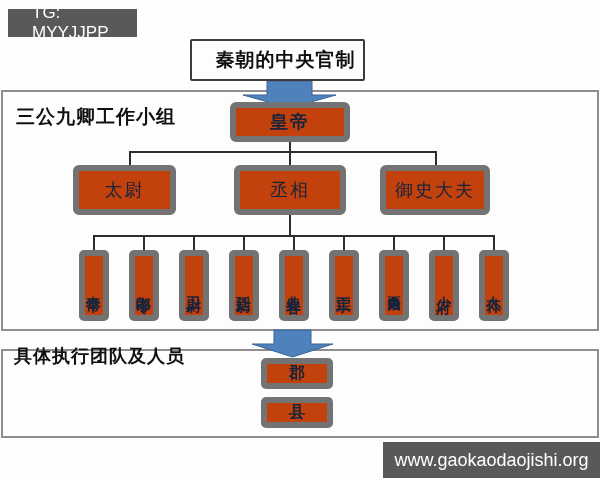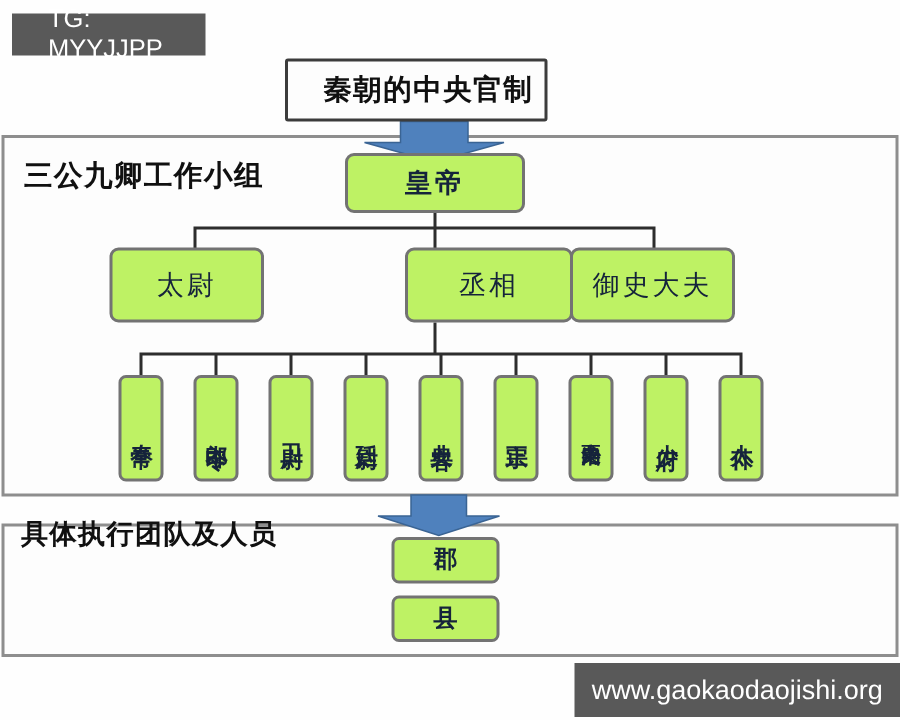--- a/index.html
+++ b/index.html
@@ -11,33 +11,33 @@
   .panel{position:absolute;left:1px;width:594px;background:#fdfdfd;border:2px solid #8e8e8e;z-index:0;}
   .panel1{top:90px;height:237px;}
   .panel2{top:349px;height:85px;}
   .panel-label{position:absolute;z-index:2;font-weight:bold;color:#101010;letter-spacing:1px;}
   .label1{left:16px;top:104px;font-size:19px;}
   .label2{left:14px;top:344px;font-size:18px;}
   
   .wires{position:absolute;left:0;top:0;z-index:1;pointer-events:none;}
   
   .obox{
-    position:absolute;z-index:2;background:#bef264;border:2px solid #737373;border-radius:6px;
+    position:absolute;z-index:2;background:#c2410c;border:6px solid #737373;border-radius:6px;
     display:flex;align-items:center;justify-content:center;color:#15233b;box-sizing:border-box;
   }
   .title-box{
     position:absolute;left:190px;top:39px;width:175px;height:42px;z-index:2;
     background:#fdfdfd;border:2px solid #3c3c3c;border-radius:2px;
     display:flex;align-items:center;justify-content:center;
     font-size:19px;font-weight:bold;color:#101010;letter-spacing:1px;box-sizing:border-box;padding-left:16px;
   }
   .emperor{left:230px;top:102px;width:120px;height:40px;font-size:18px;font-weight:bold;letter-spacing:2px;}
   .lord{top:165px;height:50px;font-size:18px;font-weight:500;letter-spacing:2px;}
   .lord1{left:73px;width:103px;}
-  .lord2{left:234px;width:112px;margin-left:36px;}
+  .lord2{left:234px;width:112px;}
   .lord3{left:380px;width:110px;}
   .vbox{top:250px;width:30px;height:71px;border-radius:5px;}
   .vbox span{
     writing-mode:vertical-rl;text-orientation:upright;
     font-size:15px;font-weight:bold;line-height:1;letter-spacing:2px;
   }
   .vbox.small span{font-size:13px;letter-spacing:0;}
   .level{left:261px;width:72px;height:31px;font-size:16px;font-weight:600;border-radius:5px;}
   .level1{top:358px;}
   .level2{top:397px;}

